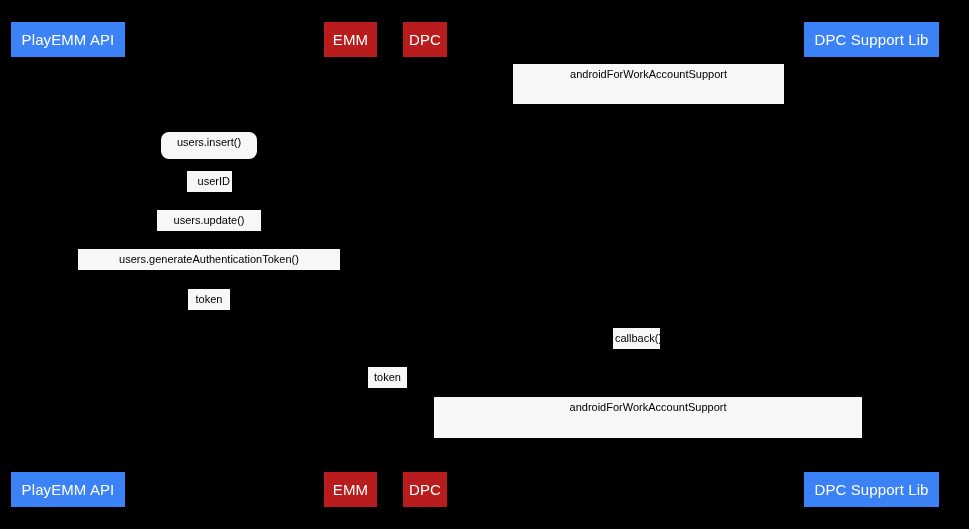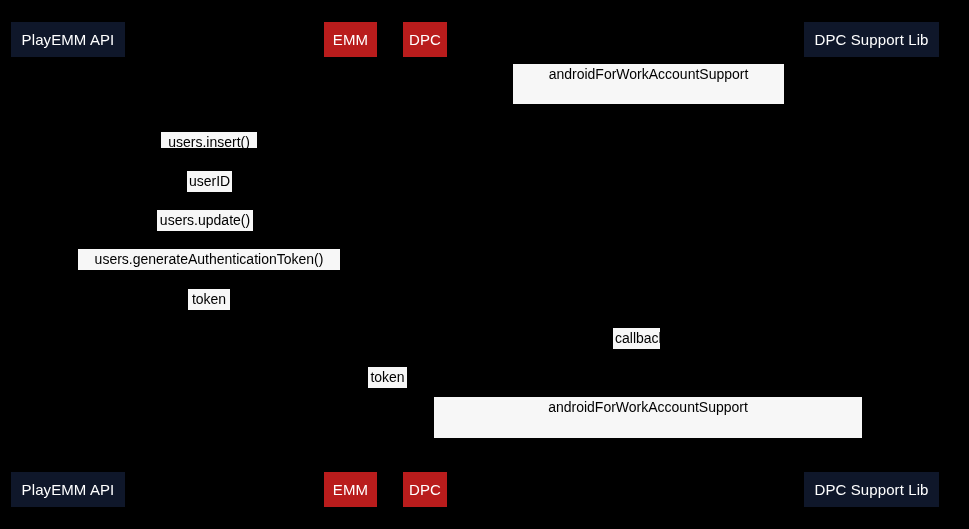--- a/index.html
+++ b/index.html
@@ -21,34 +21,34 @@
     display: flex;
     align-items: center;
     justify-content: center;
     color: #ffffff;
     font-size: 15px;
     line-height: 1;
     letter-spacing: 0.1px;
     box-sizing: border-box;
     white-space: nowrap;
   }
-  .participant.green { background: #0f172a; }
+  .participant.green { background: #3b82f6; }
   .participant.blue  { background: #b91c1c; }
 
   .lifeline {
     position: absolute;
     width: 1px;
     background: #000000;
   }
 
   .msg-label {
     position: absolute;
     background: #f7f7f7;
     color: #000000;
-    font-size: 14px;
+    font-size: 11px;
     line-height: 19px;
     text-align: center;
     white-space: pre;
     box-sizing: border-box;
     padding: 1px 2px 2px 2px;
   }
   .msg-label .l1, .msg-label .l2 {
     display: block;
   }
 </style>
@@ -71,23 +71,23 @@
       </div>
       <div class="participant blue" style="left: 403px; top: 22px; width: 44px; height: 35px;">
         <span>DPC</span>
       </div>
       <div class="participant green" style="left: 804px; top: 22px; width: 135px; height: 35px;">
         <span>DPC Support Lib</span>
       </div>
     </div>
   <div id="messages-layer">
       <div class="msg-label" style="left: 513px; top: 64px; width: 271px; height: 40px;"><span class="l1">androidForWorkAccountSupport</span></div>
-      <div class="msg-label" style="left: 161px; top: 132px; width: 96px; height: 16px;"><span class="l1">users.insert()</span></div>
+      <div class="msg-label" style="left: 161px; top: 132px; width: 96px; height: 27px; border-radius: 8px;"><span class="l1">users.insert()</span></div>
       <div class="msg-label" style="left: 187px; top: 171px; width: 45px; height: 21px; text-align: right;"><span class="l1">userID</span></div>
-      <div class="msg-label" style="left: 157px; top: 210px; width: 96px; height: 21px;"><span class="l1">users.update()</span></div>
+      <div class="msg-label" style="left: 157px; top: 210px; width: 104px; height: 21px;"><span class="l1">users.update()</span></div>
       <div class="msg-label" style="left: 78px; top: 249px; width: 262px; height: 21px;"><span class="l1">users.generateAuthenticationToken()</span></div>
       <div class="msg-label" style="left: 188px; top: 289px; width: 42px; height: 21px;"><span class="l1">token</span></div>
       <div class="msg-label" style="left: 613px; top: 328px; width: 47px; height: 21px;"><span class="l1">callback()</span></div>
       <div class="msg-label" style="left: 368px; top: 367px; width: 39px; height: 21px;"><span class="l1">token</span></div>
       <div class="msg-label" style="left: 434px; top: 397px; width: 428px; height: 41px;"><span class="l1">androidForWorkAccountSupport</span></div>
     </div>
   <div id="participants-bottom-layer">
       <div class="participant green" style="left: 11px; top: 472px; width: 114px; height: 35px;">
         <span>PlayEMM API</span>
       </div>

